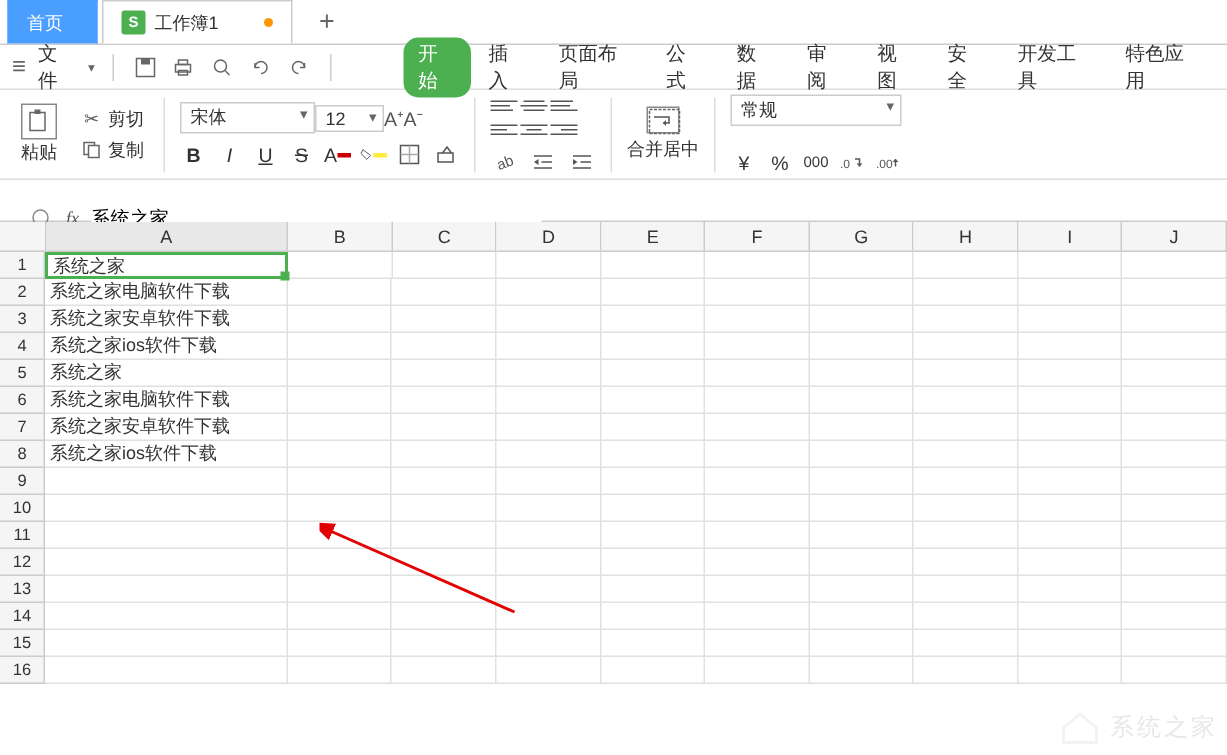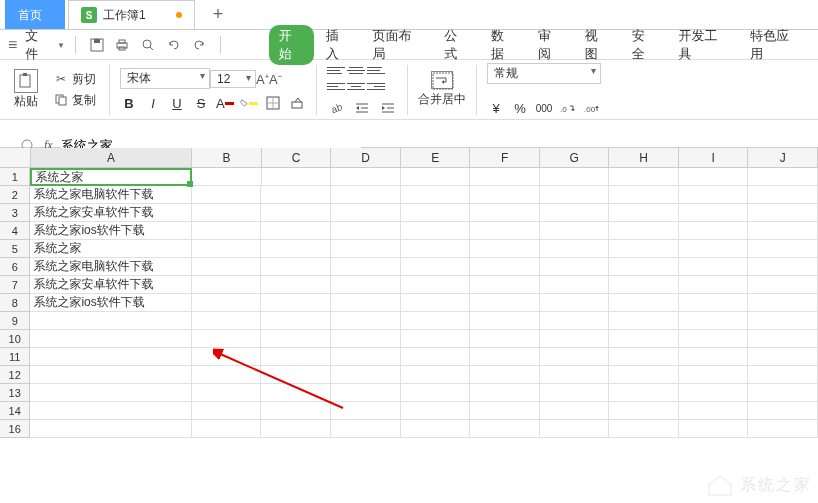--- a/index.html
+++ b/index.html
@@ -490,20 +490,33 @@
         <div class="cell cO"></div>
         <div class="cell cO"></div>
         <div class="cell cO"></div>
         <div class="cell cO"></div>
         <div class="cell cO"></div>
         <div class="cell cO"></div>
         <div class="cell cO"></div>
         <div class="cell cO"></div>
       </div>
       <div class="row">
+        <div class="rh">15</div>
+        <div class="cell cA"></div>
+        <div class="cell cO"></div>
+        <div class="cell cO"></div>
+        <div class="cell cO"></div>
+        <div class="cell cO"></div>
+        <div class="cell cO"></div>
+        <div class="cell cO"></div>
+        <div class="cell cO"></div>
+        <div class="cell cO"></div>
+        <div class="cell cO"></div>
+      </div>
+      <div class="row">
         <div class="rh">16</div>
         <div class="cell cA"></div>
         <div class="cell cO"></div>
         <div class="cell cO"></div>
         <div class="cell cO"></div>
         <div class="cell cO"></div>
         <div class="cell cO"></div>
         <div class="cell cO"></div>
         <div class="cell cO"></div>
         <div class="cell cO"></div>

